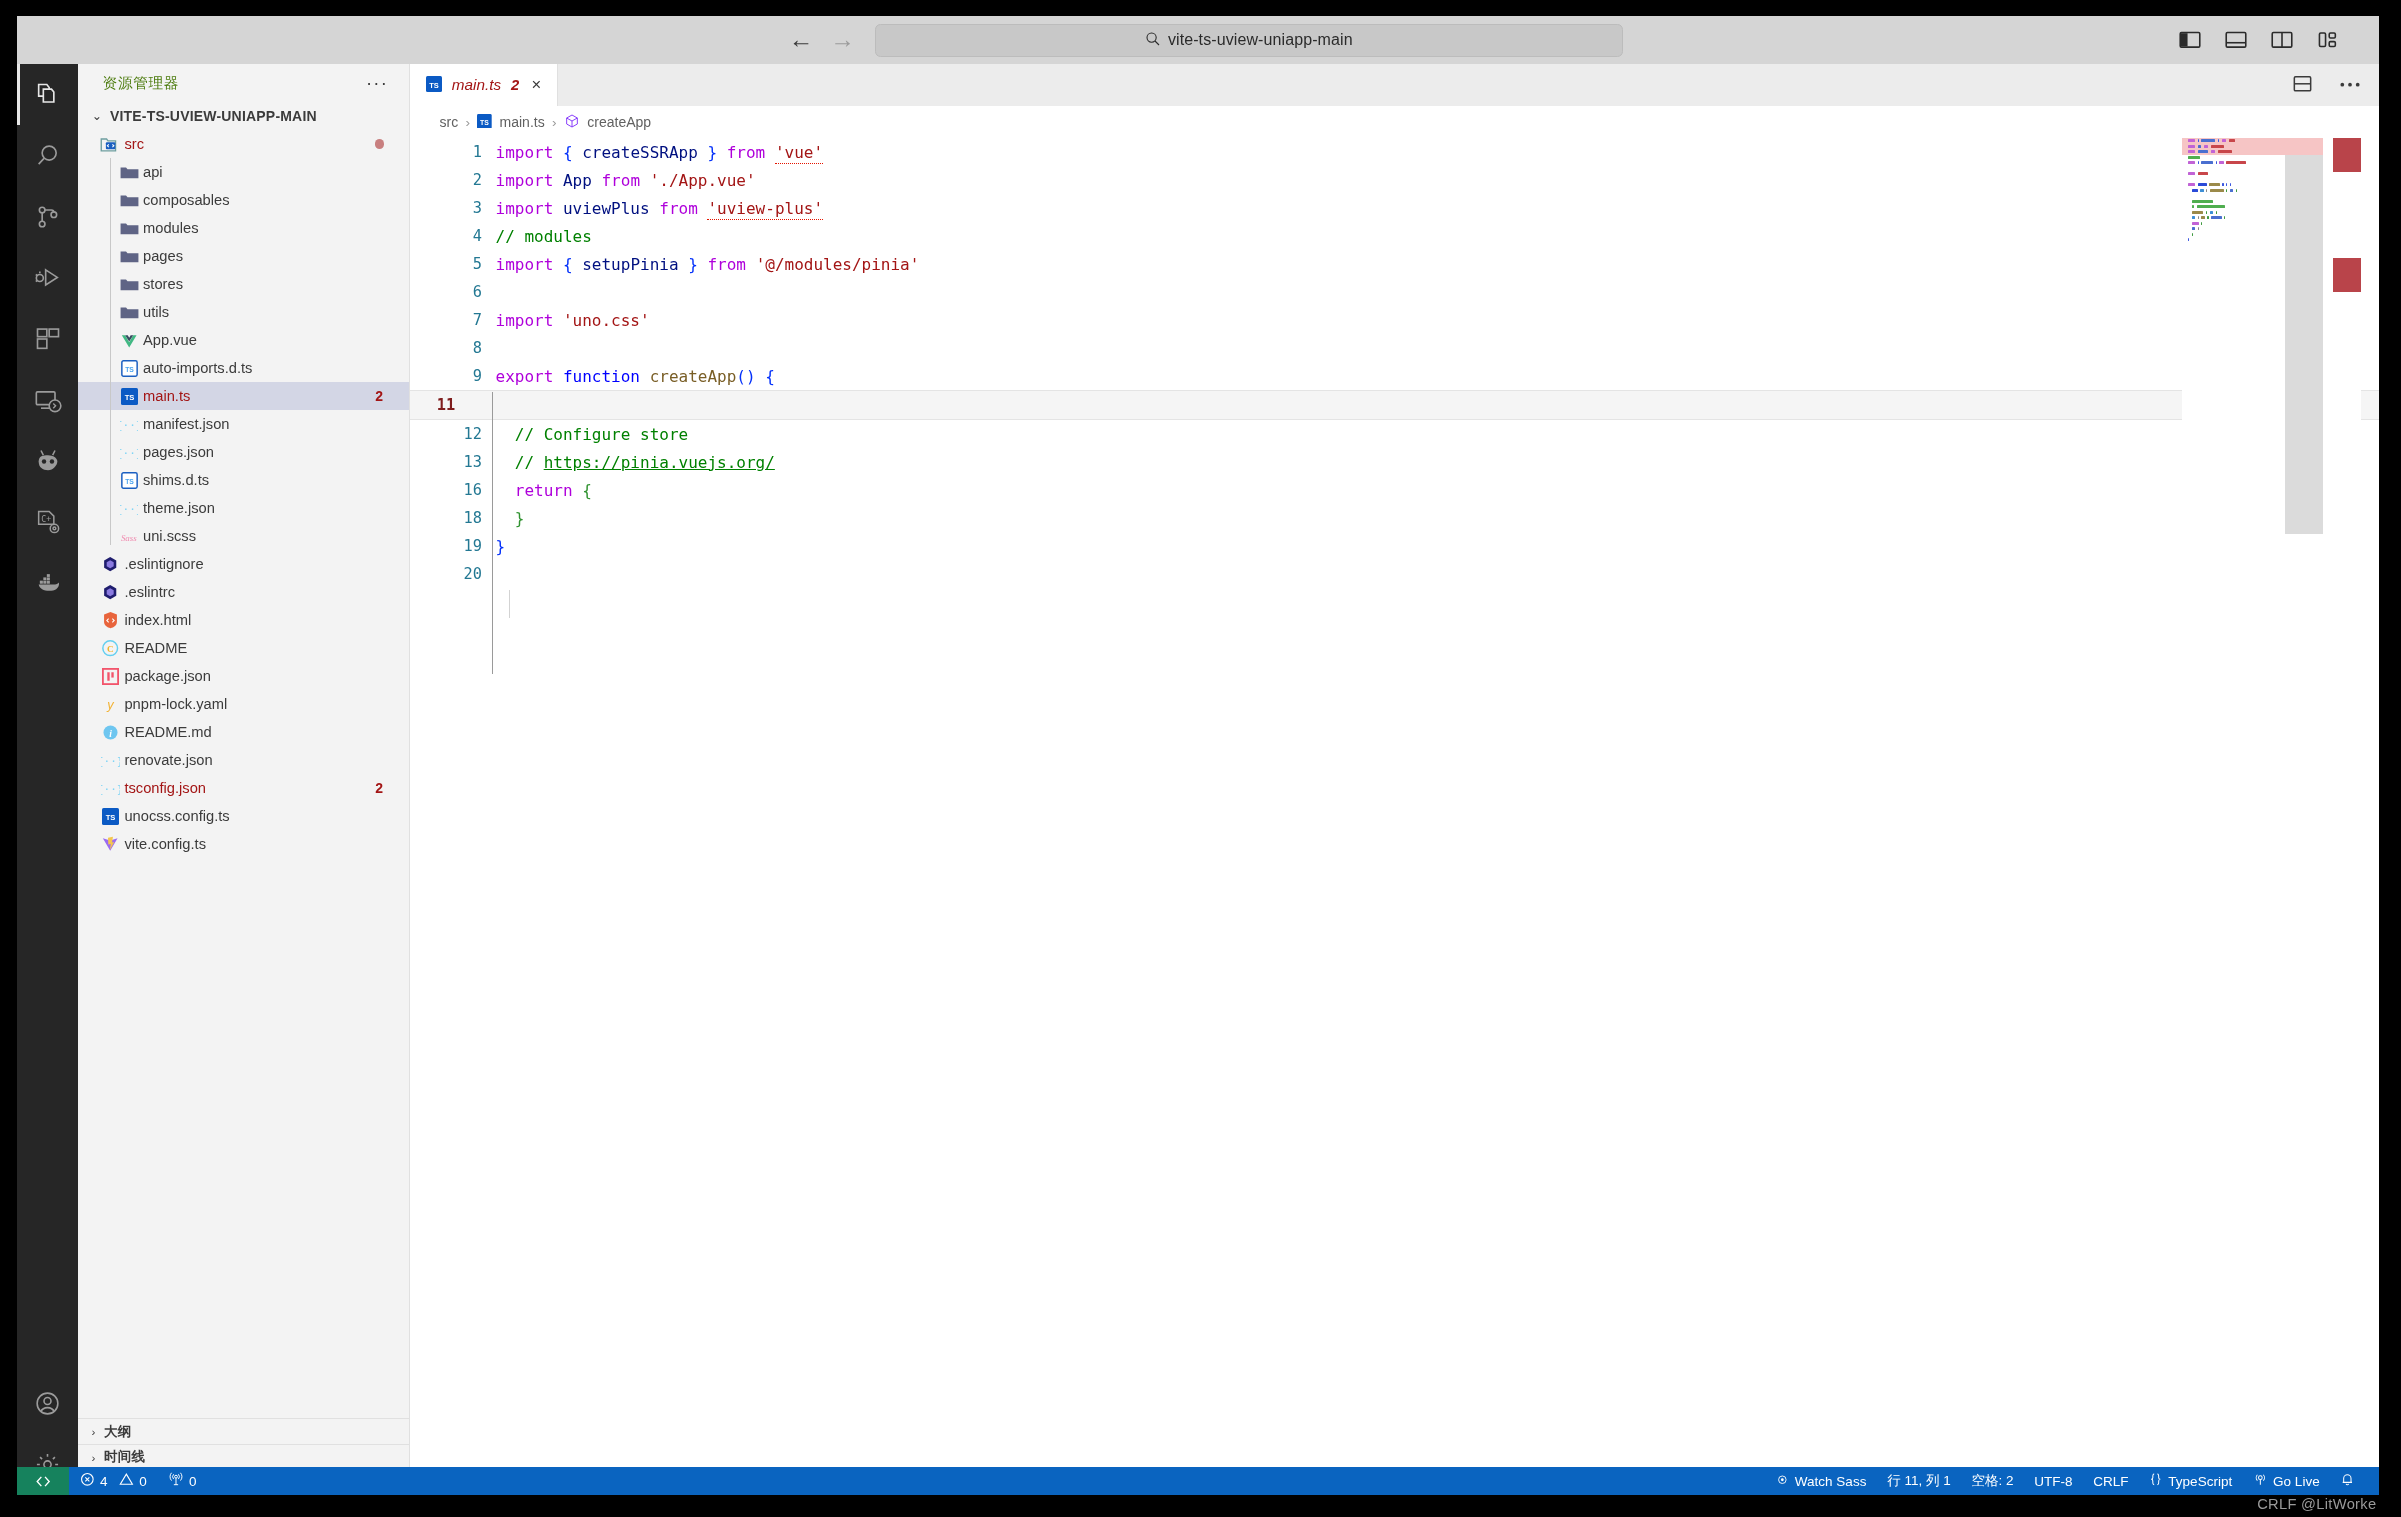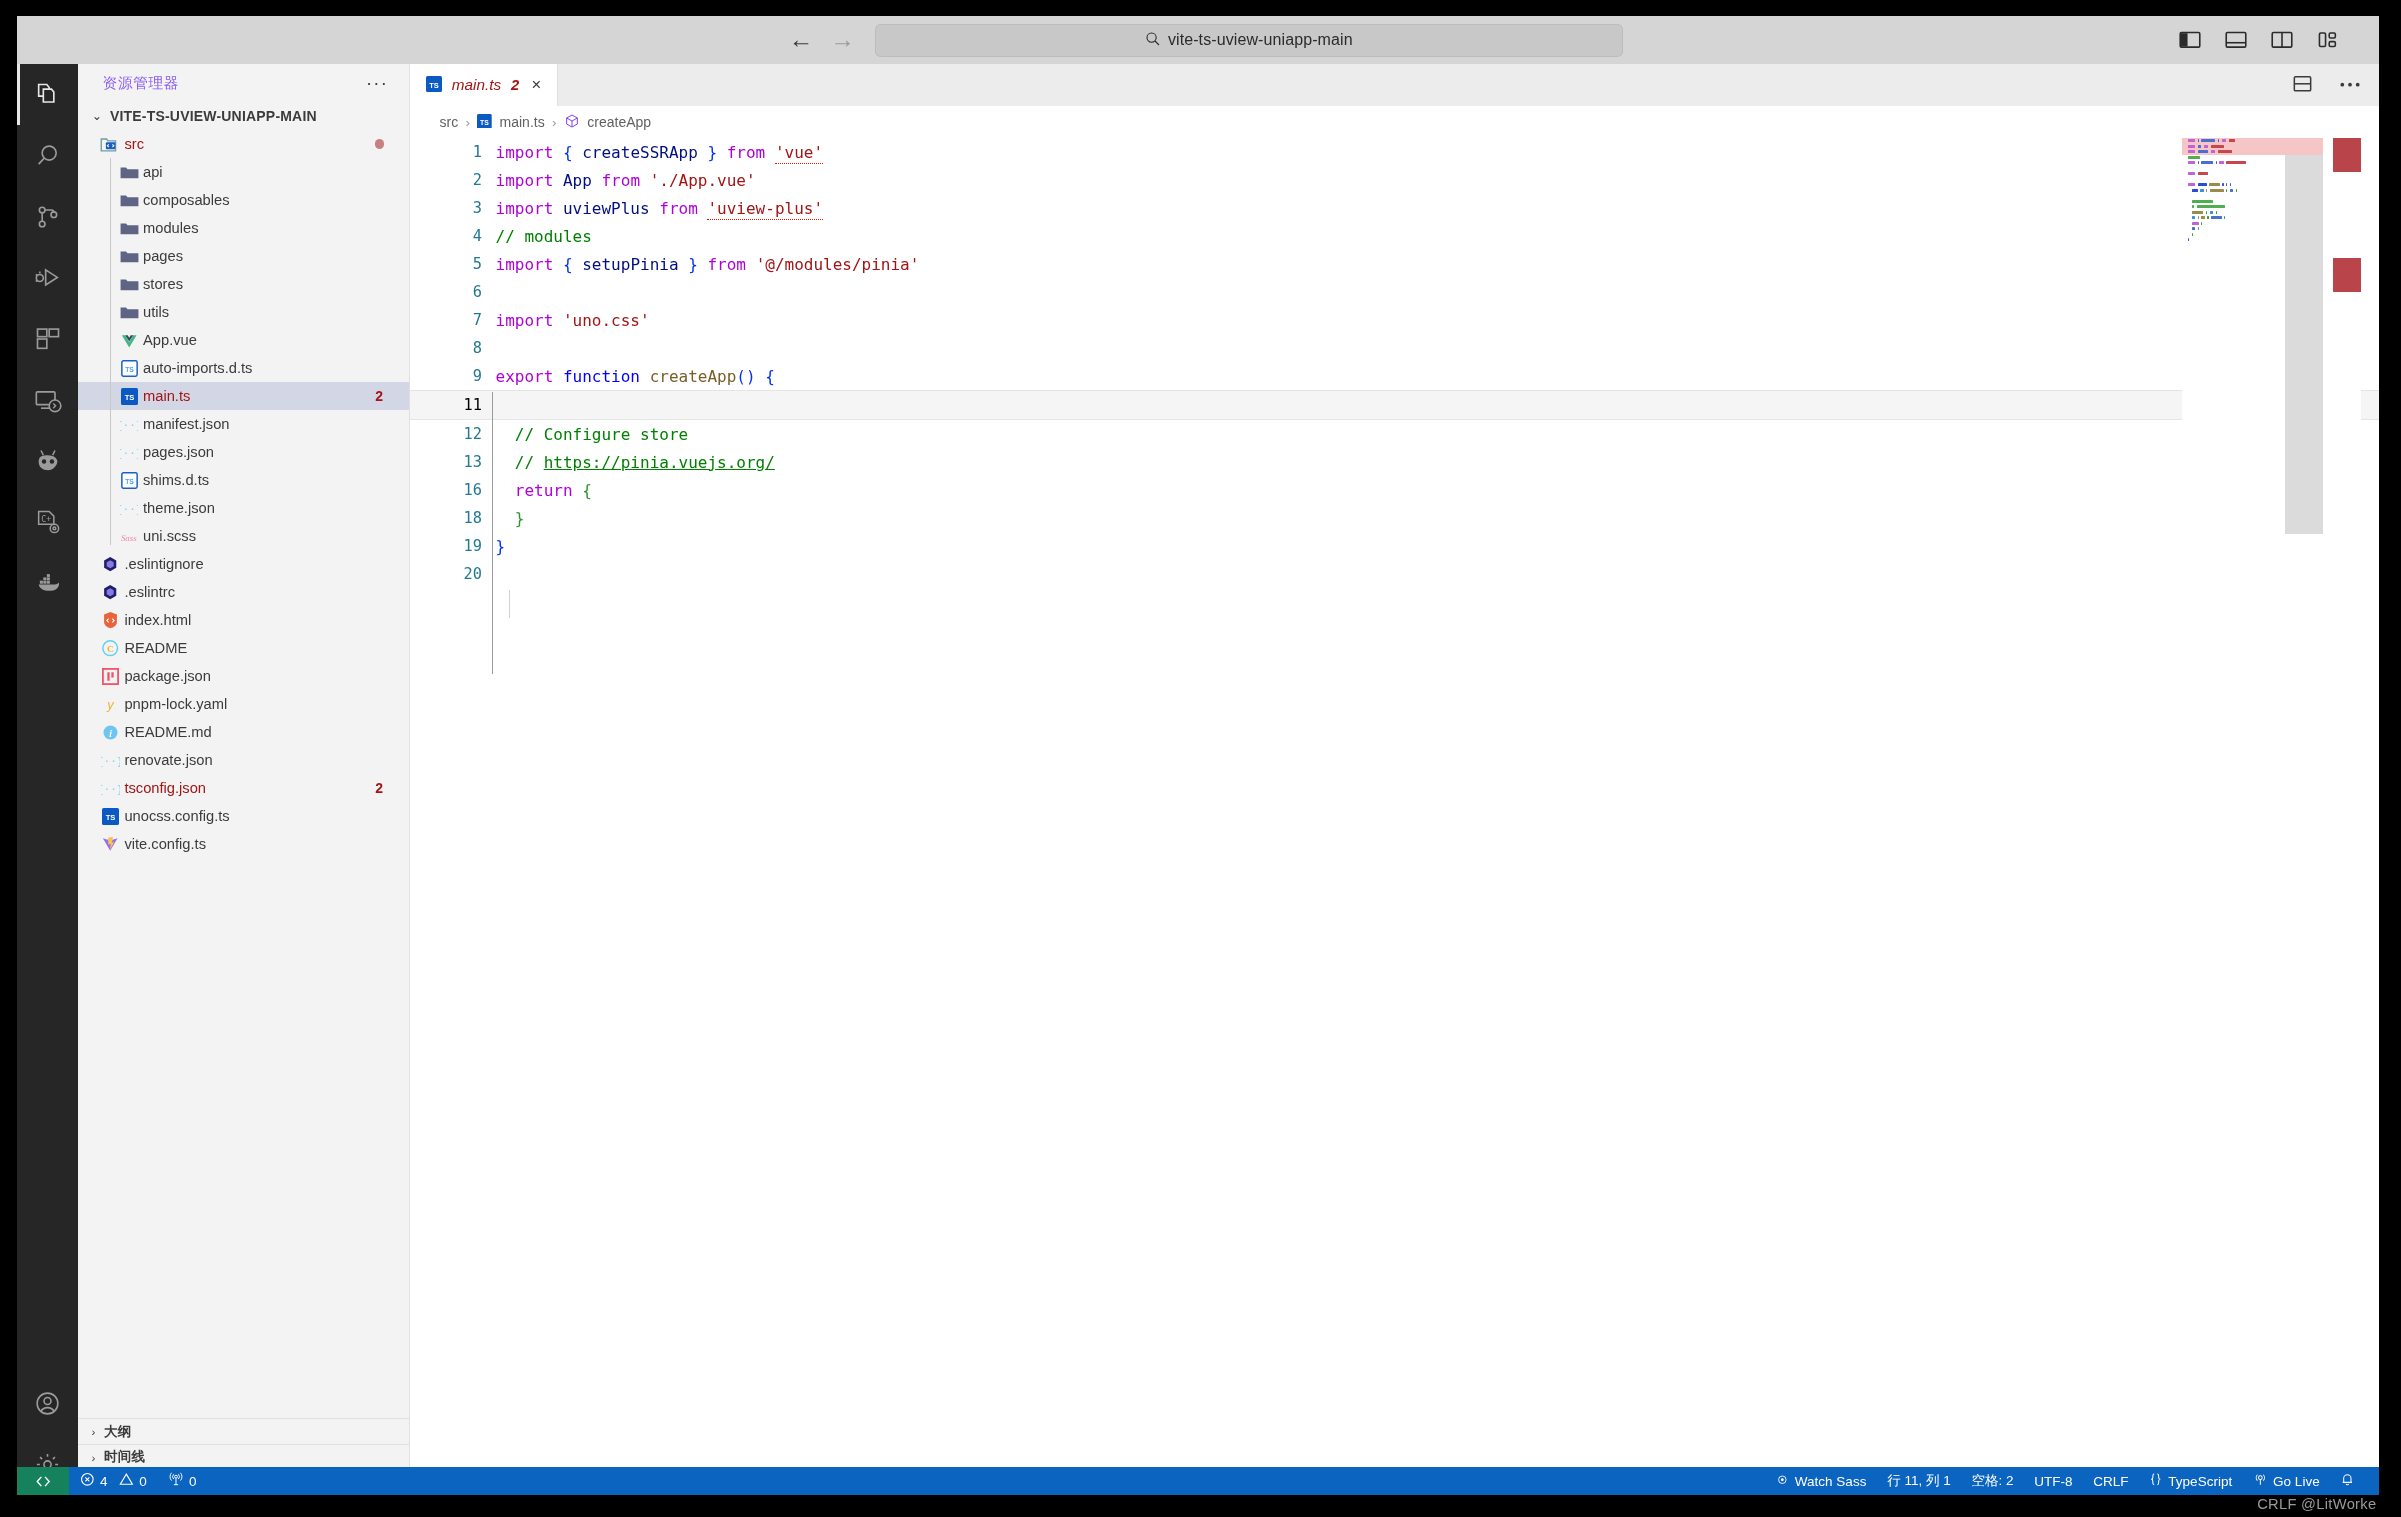--- a/index.html
+++ b/index.html
@@ -20,21 +20,21 @@
 
   
   #activitybar{position:absolute;left:0;top:48px;width:61px;height:1431px;background:#262626;}
   .act{position:relative;width:61px;height:61px;display:flex;align-items:center;justify-content:center;}
   .act.active::before{content:"";position:absolute;left:0;top:0;width:3.1px;height:61px;background:#e7e7e7;}
   #act-bottom{position:absolute;left:0;bottom:0;width:61px;}
 
   
   #sidebar{position:absolute;left:61px;top:48px;width:331px;height:1431px;background:#f3f3f3;border-right:0.6px solid #e0e0e0;}
   #sb-title{height:38px;display:flex;align-items:center;padding:0 21px 0 24.6px;justify-content:space-between;}
-  #sb-title .t{font-size:14.7px;color:#8b5cf6;letter-spacing:0.6px;}
+  #sb-title .t{font-size:14.7px;color:#4d7c0f;letter-spacing:0.6px;}
   #sb-title .dots{font-size:18.4px;color:#3b3b3b;letter-spacing:1.2px;line-height:7.4px;}
   #sb-root{height:28px;display:flex;align-items:center;padding-left:11px;gap:4.9px;}
   #sb-root .caret{font-size:12.3px;color:#3b3b3b;width:16px;text-align:center;}
   #sb-root .name{font-size:14px;font-weight:bold;color:#3b3b3b;letter-spacing:0.2px;}
   #tree{position:relative;}
   .row{height:28px;display:flex;align-items:center;position:relative;cursor:default;}
   .row.sel{background:#d3d6e5;}
   .row .ico{width:28px;height:24.6px;display:flex;align-items:center;justify-content:center;flex:0 0 28px;}
   .row .lbl{font-size:14.7px;color:#3b3b3b;white-space:nowrap;}
   .row .lbl.err{color:#a31515;}
@@ -56,21 +56,21 @@
   .tab .tclose{font-size:16.6px;color:#3b3b3b;margin-left:2.5px;}
   #tabactions{position:absolute;right:18.4px;top:0;height:42px;display:flex;align-items:center;gap:26px;}
   #breadcrumb{height:32px;display:flex;align-items:center;gap:7.4px;padding-left:29.5px;background:#ffffff;}
   #breadcrumb .crumb{font-size:14px;color:#616161;}
   #breadcrumb .sep{font-size:13.5px;color:#9a9a9a;}
 
   #code{position:absolute;left:0;top:74px;right:0;bottom:0;background:#fff;font-family:"DejaVu Sans Mono",monospace;}
   .cline{position:relative;height:28px;display:flex;align-items:center;}
   .cline.cur{background:#f5f5f5;border-top:0.6px solid #e4e4e4;border-bottom:0.6px solid #e4e4e4;}
   .gutter{width:72px;text-align:right;padding-right:13.5px;font-size:15.3px;color:#237893;flex:0 0 72px;font-family:"DejaVu Sans Mono",monospace;}
-  .gutter.cur{color:#000000;font-weight:normal;}
+  .gutter.cur{color:#7f1d1d;font-weight:bold;text-align:center;}
   .ctext{font-size:16px;white-space:pre;color:#1a1a1a;letter-spacing:0;}
   .lamp{position:absolute;left:75px;width:13.5px;height:16px;}
   .ind{position:absolute;top:0;bottom:0;width:0.6px;background:#d3d3d3;}
 
   
   .k{color:#af00db;} .kb{color:#0000ff;} .s{color:#a31515;} .c{color:#008000;}
   .f{color:#795e26;} .v{color:#001080;} .p{color:#0070c1;} .br1{color:#0431fa;}
   .br2{color:#319331;}
   .squig{border-bottom:1.8px dotted #e51400;padding-bottom:1.2px;text-align:center;}
   .ulink{text-decoration:underline;}

